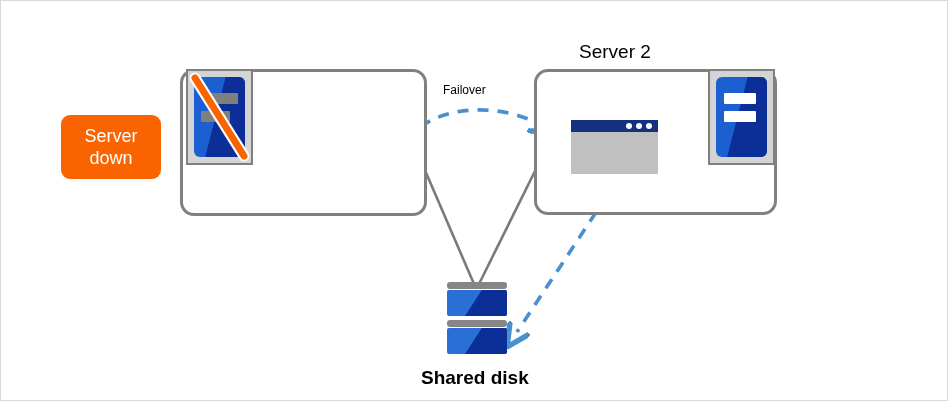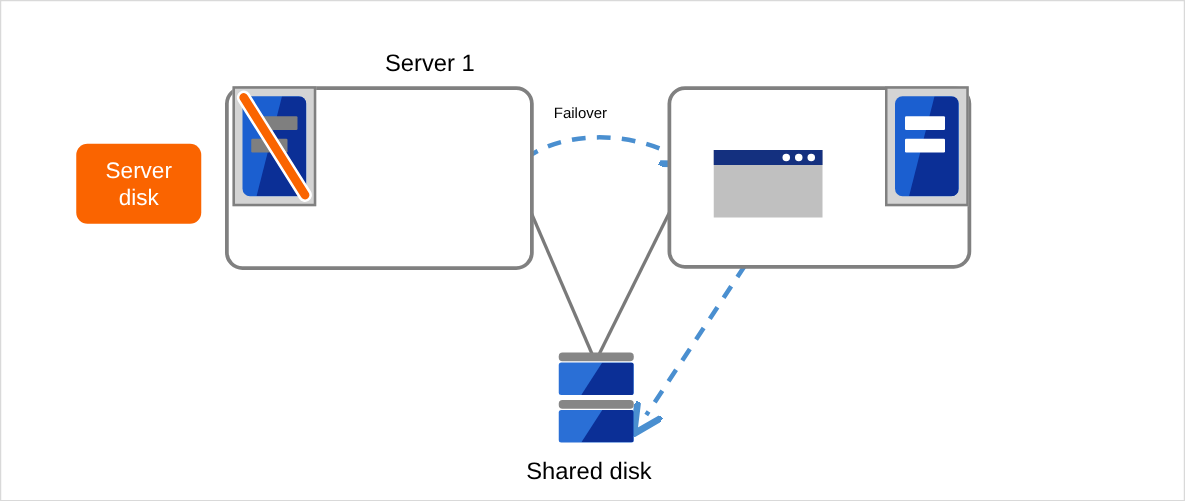--- a/index.html
+++ b/index.html
@@ -36,20 +36,21 @@
     font-size: 19px;
   }
   .app-label {
     font-size: 18px;
   }
   .failover-label {
     font-size: 12px;
   }
   .disk-label {
     font-size: 19px;
+    font-weight: bold;
   }
   
   #server-down-badge {
     position: absolute;
     left: 60px;
     top: 114px;
     width: 100px;
     height: 64px;
     background: #fa6400;
     border-radius: 9px;
@@ -207,42 +208,42 @@
     <line x1="420" y1="160" x2="473" y2="283" stroke="#7a7a7a" stroke-width="2.6"></line>
     <line x1="539" y1="160" x2="478" y2="283" stroke="#7a7a7a" stroke-width="2.6"></line>
 
     <path d="M 406,140 C 430,104 495,101 536,122" fill="none" stroke="#4a8fd0" stroke-width="3.6" stroke-dasharray="11 9" stroke-linecap="butt" marker-end="url(#blue-arrow)"></path>
 
     <path d="M 617,178 L 516,331" fill="none" stroke="#4a8fd0" stroke-width="3.6" stroke-dasharray="11 9" stroke-linecap="butt" marker-end="url(#blue-arrow)"></path>
   </svg>
 
   <div id="server-down-badge">
     <span>Server</span>
-    <span>disk</span>
-  </div>
-
-  <div class="txt title-label" style="left:307px; top:40px;">Server 1</div>
+    <span>down</span>
+  </div>
+
 
   <div class="server-box" id="server1-box"></div>
 
   <div class="server-icon" id="server1-icon">
     <div class="server-body">
       <div class="shade"></div>
       <div class="server-bar bar-gray" id="s1-bar1"></div>
       <div class="server-bar bar-gray" id="s1-bar2"></div>
     </div>
   </div>
 
   <svg id="server1-slash" viewBox="0 0 67 96" xmlns="http://www.w3.org/2000/svg">
     <line x1="9" y1="9" x2="58" y2="87" stroke="#ffffff" stroke-width="11" stroke-linecap="round"></line>
     <line x1="9" y1="9" x2="58" y2="87" stroke="#fa6400" stroke-width="7" stroke-linecap="round"></line>
   </svg>
 
   <div class="txt failover-label" style="left:442px; top:82px;">Failover</div>
 
+  <div class="txt title-label" style="left:578px; top:40px;">Server 2</div>
 
   <div class="server-box" id="server2-box"></div>
 
   <div class="server-icon" id="server2-icon">
     <div class="server-body">
       <div class="shade"></div>
       <div class="server-bar bar-white" id="s2-bar1"></div>
       <div class="server-bar bar-white" id="s2-bar2"></div>
     </div>
   </div>

